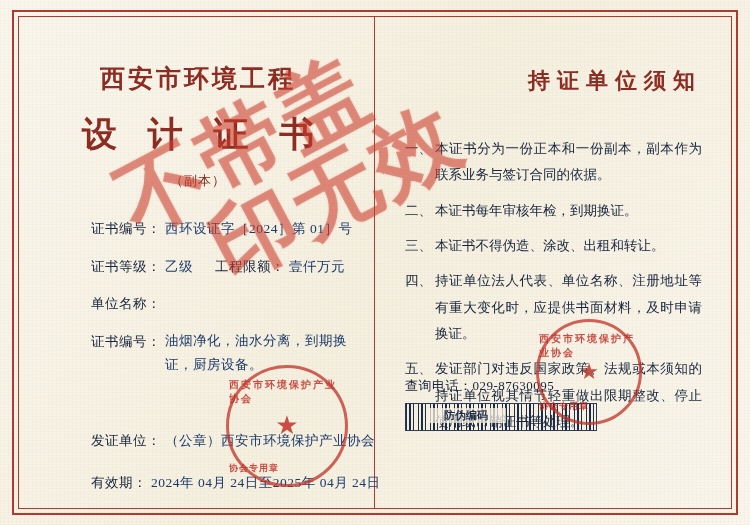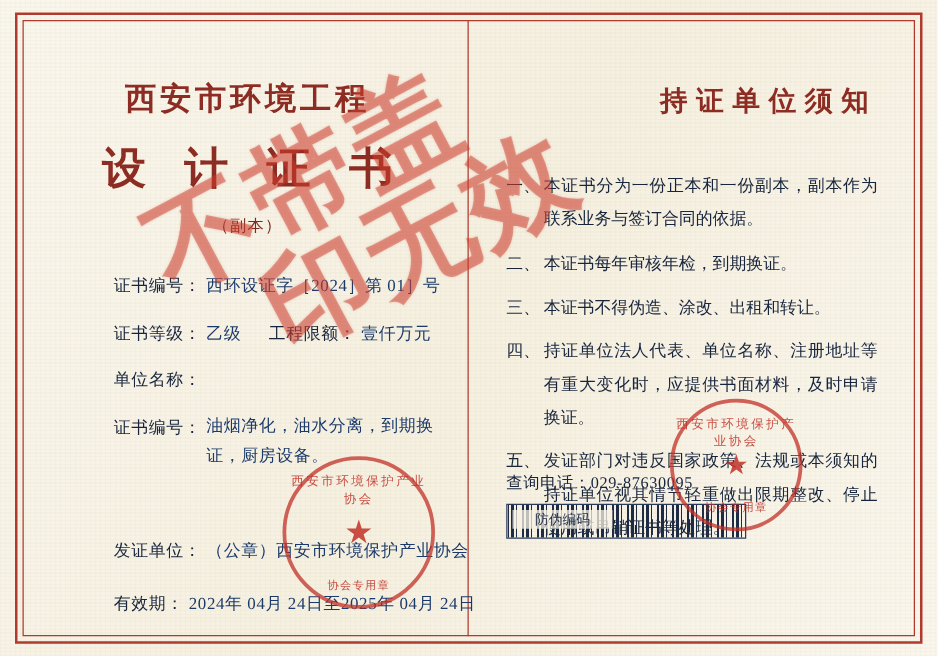--- a/index.html
+++ b/index.html
@@ -168,26 +168,27 @@
     height: 26px;
     border: 1px solid #2b3b5c;
     background: repeating-linear-gradient(90deg,
       #1d2b45 0px, #1d2b45 1px, transparent 1px, transparent 3px,
       #1d2b45 3px, #1d2b45 5px, transparent 5px, transparent 7px,
       #1d2b45 7px, #1d2b45 8px, transparent 8px, transparent 12px);
     position: relative;
   }
   .barcode-box span {
     position: absolute;
-    left: 4px;
+    left: 20px;
     top: 4px;
     font-size: 11px;
     color: #1d2b45;
     background: rgba(247,242,228,0.75);
     padding: 0 18px;
+    font-weight: bold;
   }
 
   
   .seal {
     position: absolute;
     border-radius: 50%;
     border: 3px solid rgba(193, 48, 39, 0.75);
     color: rgba(193, 48, 39, 0.85);
     pointer-events: none;
   }
@@ -205,24 +206,24 @@
     transform: translate(-50%, -50%);
     font-size: 26px;
     color: rgba(193,48,39,0.85);
     line-height: 1;
   }
   .seal-right .star { font-size: 22px; }
   .seal .arc-top,
   .seal .arc-bottom {
     position: absolute;
     left: 0; right: 0;
-    text-align: center;
     font-size: 10px;
     letter-spacing: 2px;
     color: rgba(193,48,39,0.85);
+    font-weight: bold;
   }
   .seal .arc-top { top: 10px; }
   .seal .arc-bottom { bottom: 9px; font-size: 9px; letter-spacing: 1px; }
 
   
   .watermark {
     position: absolute;
     left: 120px;
     top: 60px;
     width: 420px;

